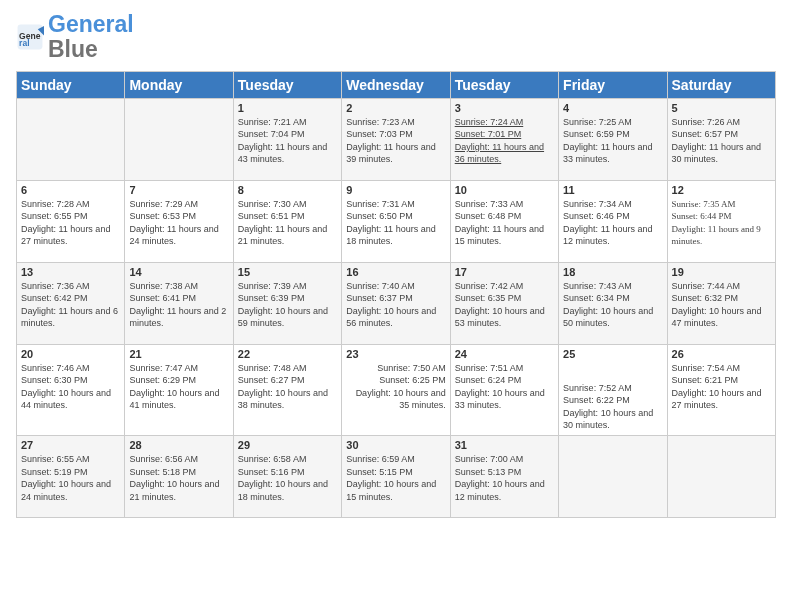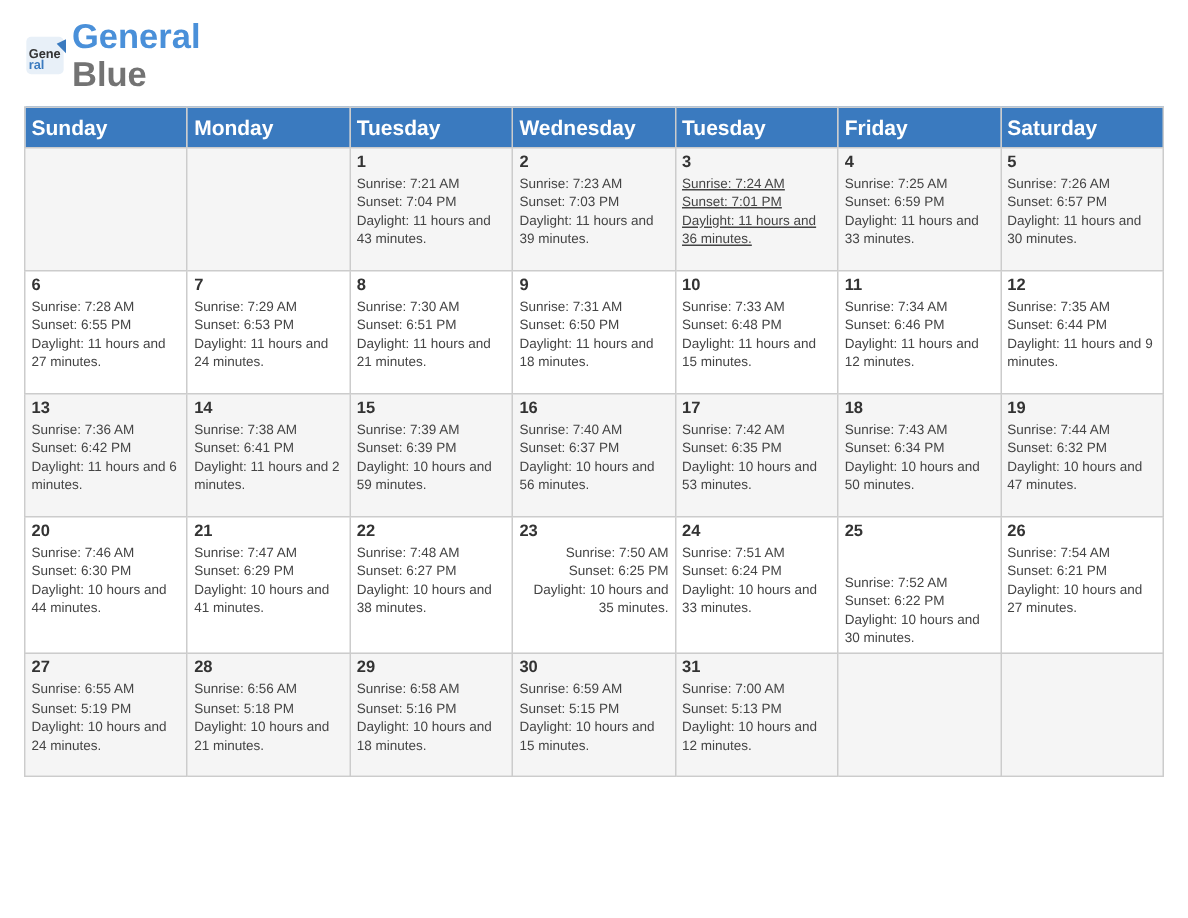--- a/index.html
+++ b/index.html
@@ -197,21 +197,21 @@
 Daylight: 11 hours and 15 minutes.</div>
           </td>
           <td>
             <span class="day-num">11</span>
             <div class="day-info" style="white-space: pre-line;">Sunrise: 7:34 AM
 Sunset: 6:46 PM
 Daylight: 11 hours and 12 minutes.</div>
           </td>
           <td>
             <span class="day-num">12</span>
-            <div class="day-info" style="white-space: pre-line;">Sunrise: 7:35 AM
+            <div class="day-info" style="white-space: pre-line; font-family: Liberation Serif, serif;">Sunrise: 7:35 AM
 Sunset: 6:44 PM
 Daylight: 11 hours and 9 minutes.</div>
           </td>
         </tr>
         <tr>
           <td>
             <span class="day-num">13</span>
             <div class="day-info" style="white-space: pre-line;">Sunrise: 7:36 AM
 Sunset: 6:42 PM
 Daylight: 11 hours and 6 minutes.</div>

